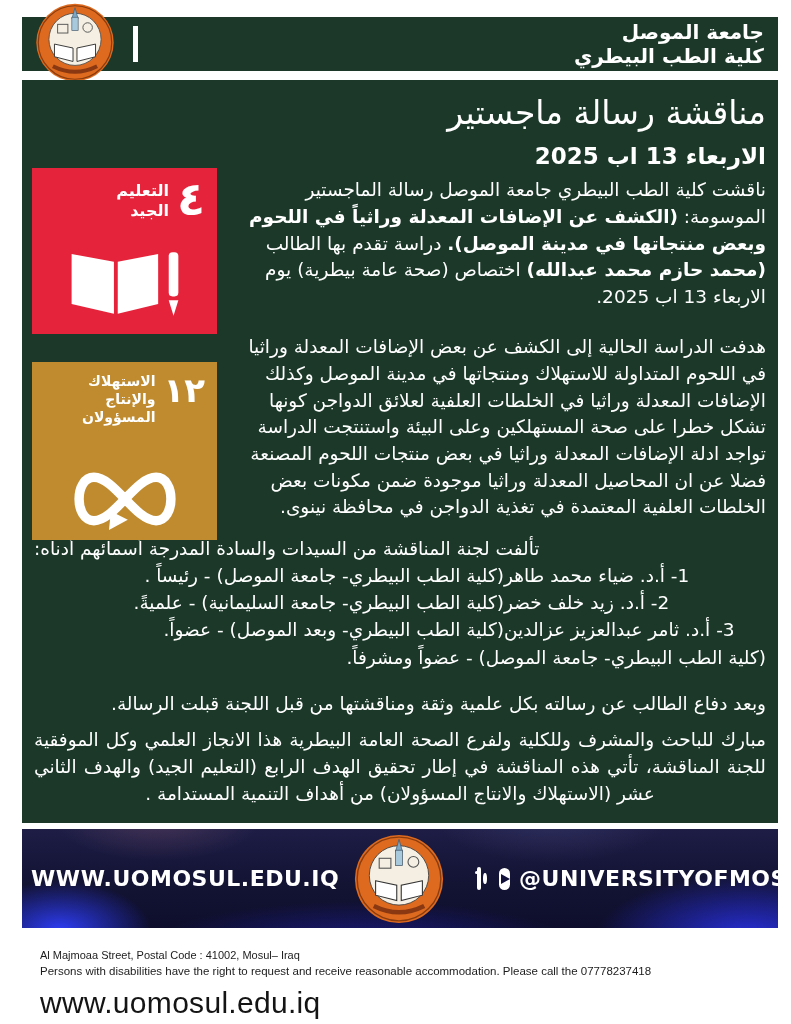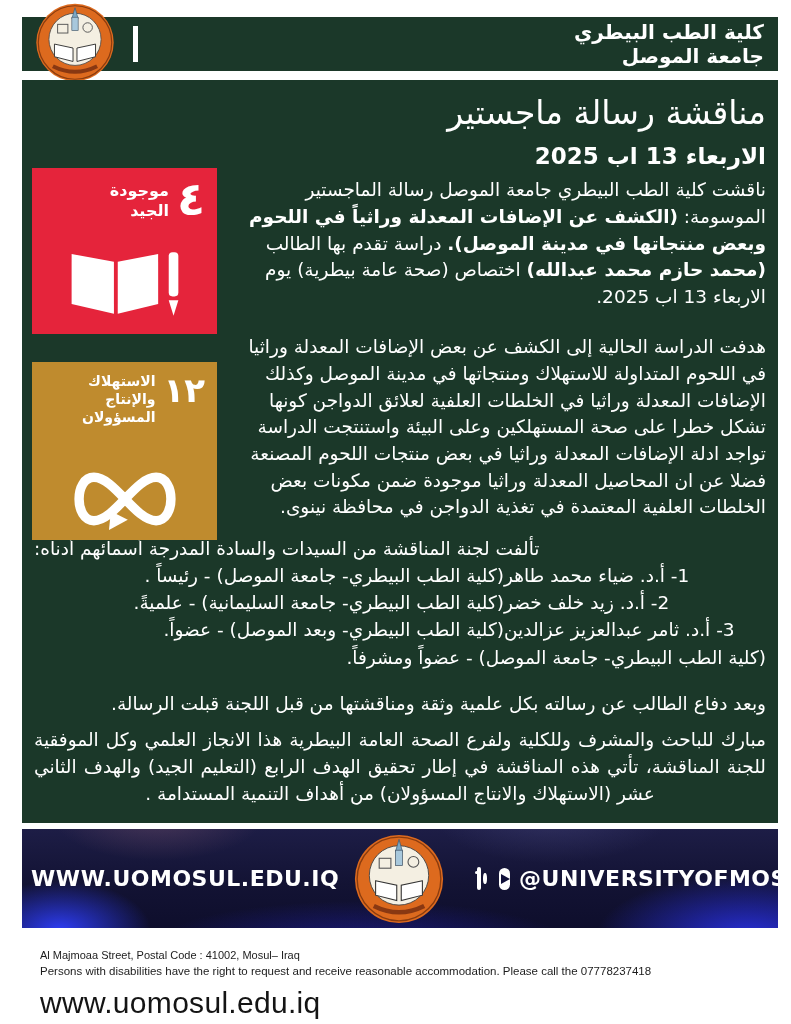--- a/index.html
+++ b/index.html
@@ -73,22 +73,22 @@
   .b-url{font-size:30px;margin-top:9px;color:#141414;letter-spacing:.3px;}
 </style>
 </head>
 <body>
 
 <div class="page">
 
   <div class="header-band">
     <div class="header-sep"></div>
     <div class="header-titles">
+      <div class="h-line">جامعة الموصل</div>
       <div class="h-line">كلية الطب البيطري</div>
-      <div class="h-line">جامعة الموصل</div>
     </div>
   </div>
 
   <div class="logo logo-header">
     <svg viewBox="0 0 100 100">
       <ellipse cx="50" cy="50" rx="49" ry="49" fill="#DD6A1E"></ellipse>
       <ellipse cx="50" cy="50" rx="46.5" ry="46.5" fill="none" stroke="#8a3c0f" stroke-width="1.5"></ellipse>
       <circle cx="50" cy="46" r="33" fill="#F4EFE2" stroke="#444" stroke-width="1"></circle>
       <polygon points="50,6 46,20 54,20" fill="#7BA7C4" stroke="#3b5a73" stroke-width="0.8"></polygon>
       <rect x="46" y="18" width="8" height="17" fill="#A8C8DC" stroke="#456" stroke-width="0.8"></rect>
@@ -127,21 +127,21 @@
           </div>
       </div>
       <div class="closing1">وبعد دفاع الطالب عن رسالته بكل علمية وثقة ومناقشتها من قبل اللجنة قبلت الرسالة.</div>
       <div class="closing2">مبارك للباحث والمشرف وللكلية ولفرع الصحة العامة البيطرية هذا الانجاز العلمي وكل الموفقية للجنة المناقشة، تأتي هذه المناقشة في إطار تحقيق الهدف الرابع (التعليم الجيد) والهدف الثاني عشر (الاستهلاك والانتاج المسؤولان) من أهداف التنمية المستدامة .</div>
     </div>
 
     <div class="sdg sdg4">
       <div class="sdg-head">
         <span class="sdg-num">٤</span>
         <span class="sdg-label">
-          <span>موجودة</span><br><span>الجيد</span>
+          <span>التعليم</span><br><span>الجيد</span>
         </span>
       </div>
       <div class="sdg-art">
         <svg width="125" height="88" viewBox="0 0 130 90">
           <path d="M10,16 L54,24 L54,78 L10,68 Z" fill="#fff"></path>
           <path d="M100,16 L58,24 L58,78 L100,68 Z" fill="#fff"></path>
           <rect x="111" y="14" width="10" height="46" rx="4" fill="#fff"></rect>
           <polygon points="111,64 121,64 116,80" fill="#fff"></polygon>
         </svg>
       </div>

